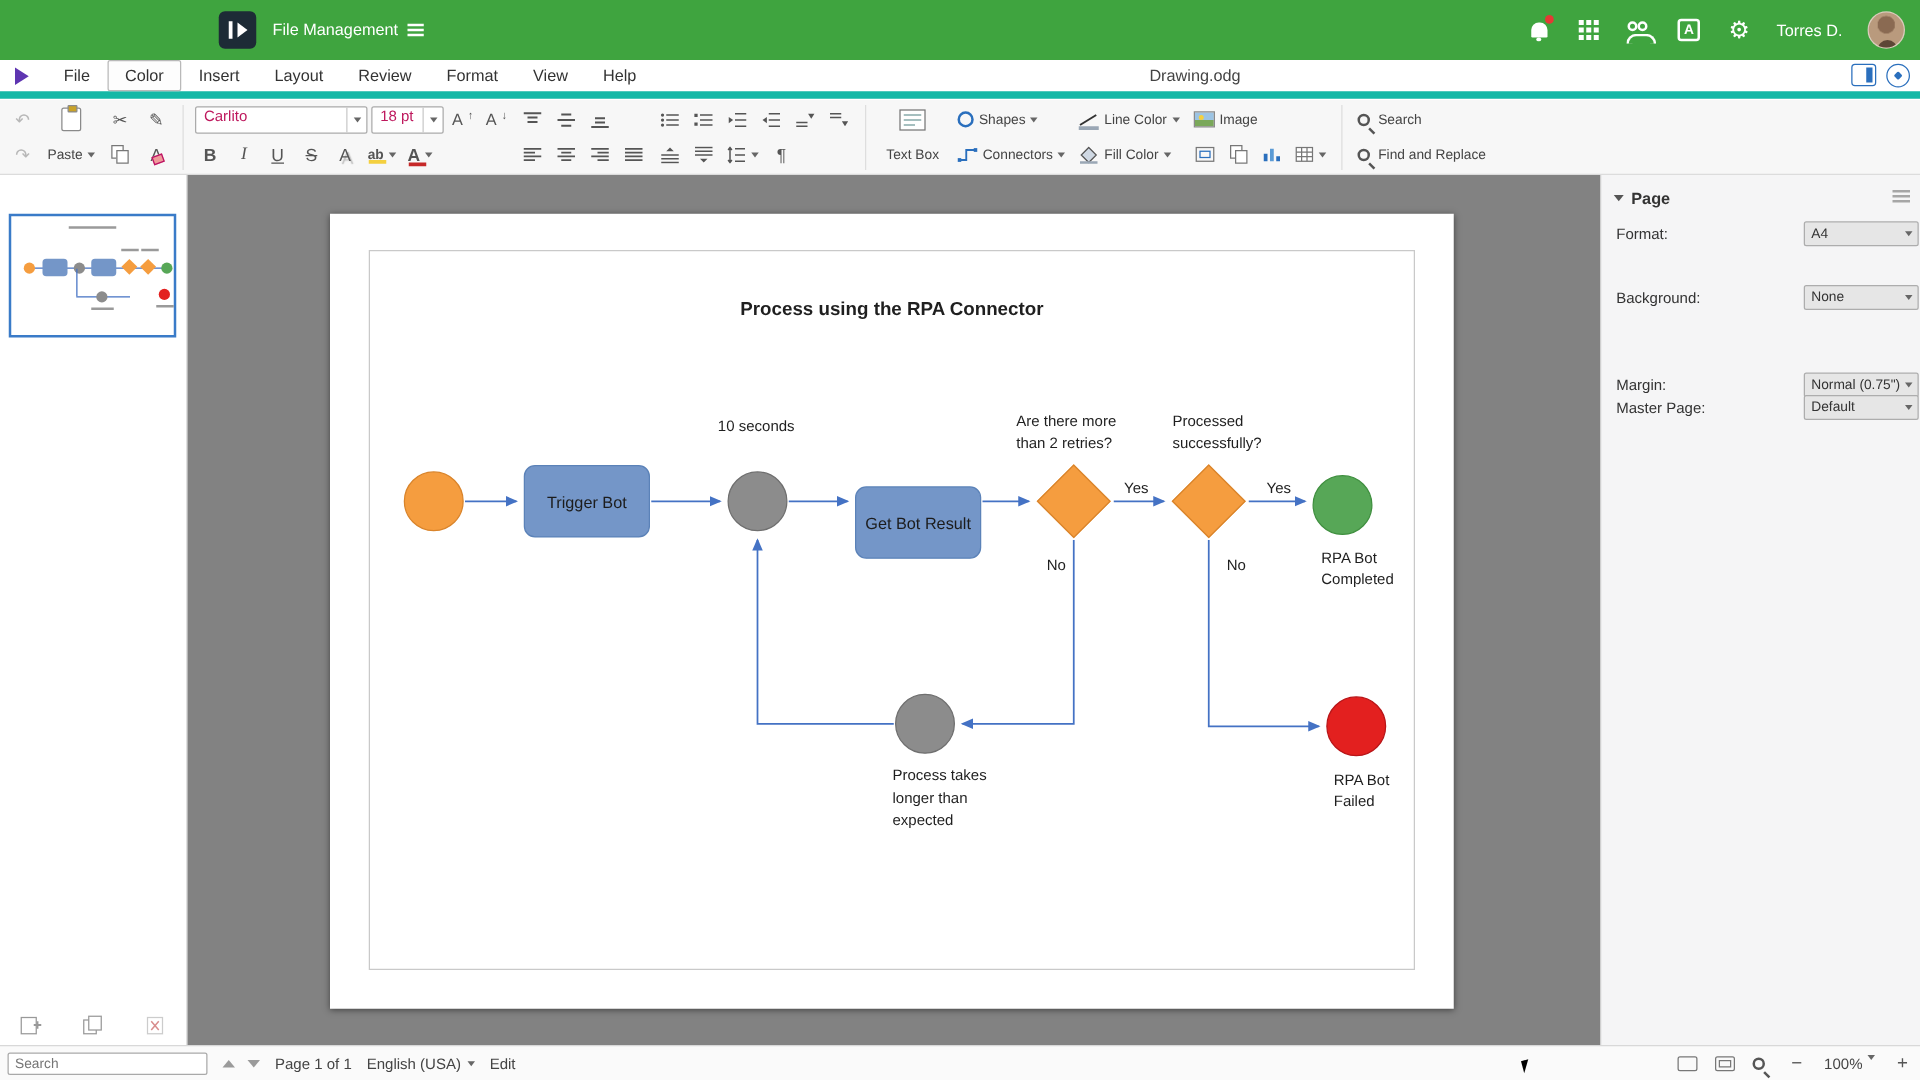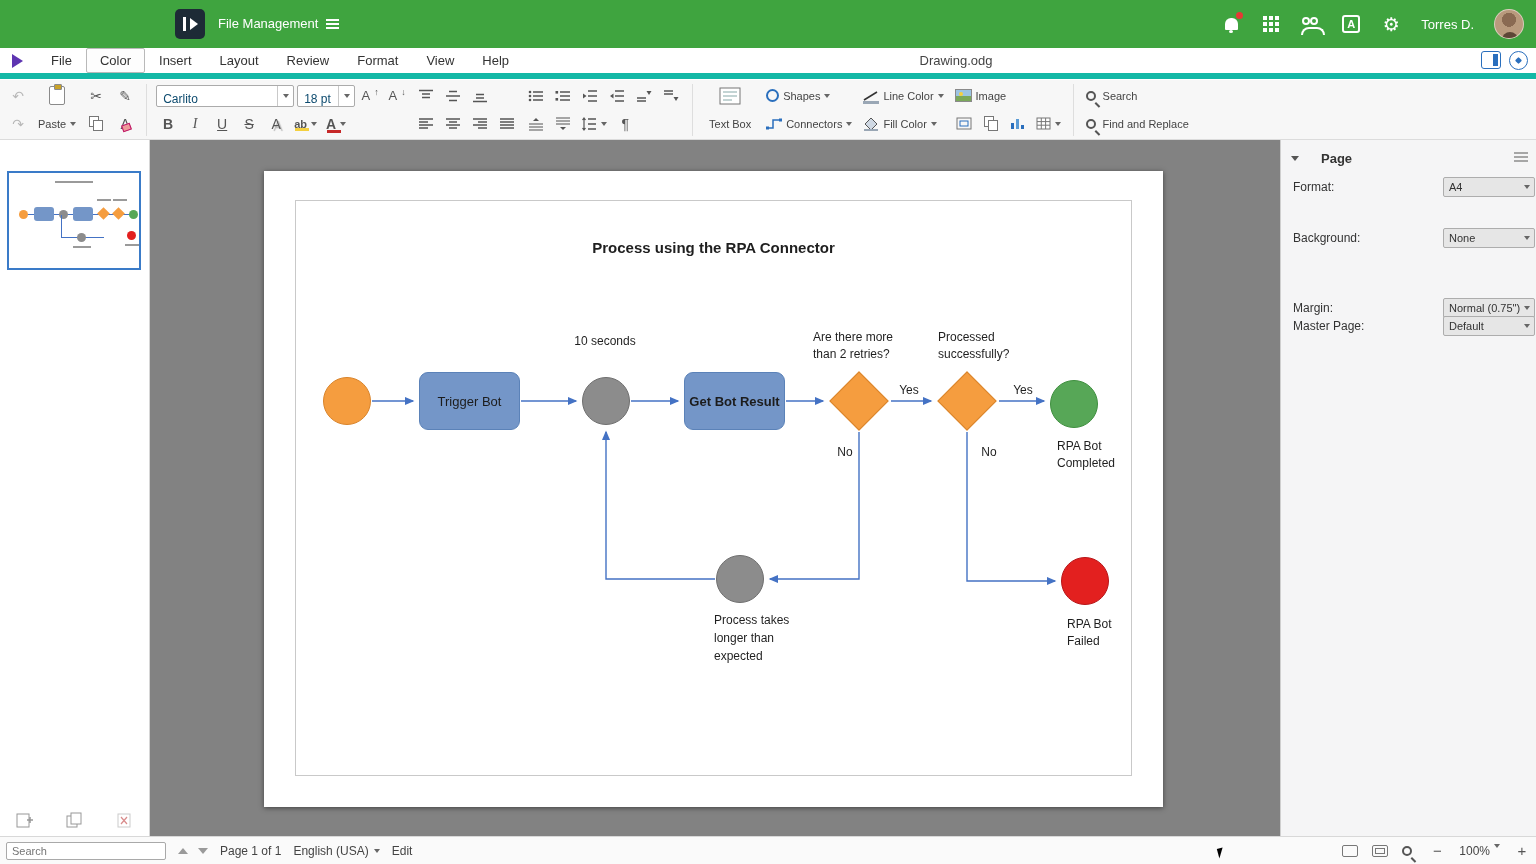--- a/index.html
+++ b/index.html
@@ -46,21 +46,21 @@
   .mb-ic.compass::after { content:""; position:absolute; left:6px; top:6px; width:5px; height:5px; background:#2a6fbd; border-radius:1px; transform:rotate(45deg); }
 
   
   .toolbar { position:absolute; left:0; top:80px; width:1536px; height:60px; background:#f7f7f7; border-bottom:1px solid #dcdcdc; display:flex; align-items:flex-start; padding:3px 6px; gap:5px; }
   .grp { display:flex; flex-direction:column; gap:3px; }
   .trow { display:flex; gap:3px; align-items:center; height:25px; }
   .tbtn { min-width:24px; height:24px; display:flex; align-items:center; justify-content:center; border-radius:3px; color:#555; font-size:14px; gap:4px; padding:0 3px; }
   .tbtn.dis { color:#b8b8b8; }
   .tlabel { font-size:11px; color:#444; white-space:nowrap; }
   .sep { width:1px; height:52px; background:#dedede; margin:2px 4px; align-self:center; }
-  .combo { height:22px; background:#fff; border:1px solid #ababab; border-radius:2px; display:flex; align-items:flex-end; font-size:12px; color:#0c4a6e; }
+  .combo { height:22px; background:#fff; border:1px solid #ababab; border-radius:2px; display:flex; align-items:flex-start; font-size:12px; color:#be185d; }
   .combo .val { padding:0 6px; flex:1; white-space:nowrap; overflow:hidden; }
   .combo .cbtn { width:16px; align-self:stretch; border-left:1px solid #c9c9c9; display:flex; align-items:center; justify-content:center; }
   .caret { width:0; height:0; border-left:4px solid transparent; border-right:4px solid transparent; border-top:5px solid #666; }
   .caret.sm { border-left-width:3px; border-right-width:3px; border-top-width:4px; }
   .clip { width:16px; height:19px; background:#fff; border:1px solid #8a8a8a; border-radius:2px; position:relative; }
   .clip::before { content:""; position:absolute; left:4px; top:-3px; width:6px; height:4px; background:#c9a227; border:1px solid #8a8a8a; border-radius:1px; }
   .copyic { position:relative; width:14px; height:15px; }
   .copyic i { position:absolute; width:10px; height:11px; border:1px solid #777; background:#fff; }
   .copyic i:first-child { left:0; top:0; } .copyic i:last-child { left:4px; top:4px; }
   .bold { font-weight:bold; } .ital { font-style:italic; font-family:"Liberation Serif",serif; }
@@ -104,21 +104,21 @@
   .greenc { background:#57a757; border:1px solid #3f8f3f; }
   .redc { background:#e3201f; border:1px solid #b81518; }
   .procrect { width:101px; height:58px; background:#7496c8; border:1px solid #5b82b8; border-radius:9px; font-size:13px; color:#1c1c1c; }
   .diamond { width:42px; height:42px; background:#f59d3f; border:1px solid #d9842b; transform:rotate(45deg); }
   .fc-label { position:absolute; font-size:12px; color:#1f1f1f; white-space:pre-line; line-height:1.4; }
   .fc-label.ctr { text-align:center; }
   .connlayer { position:absolute; left:0; top:0; width:899px; height:636px; pointer-events:none; }
 
   
   .rightpanel { position:absolute; left:1280px; top:140px; width:256px; height:696px; background:#f5f5f6; border-left:1px solid #cfcfcf; }
-  .rp-header { position:absolute; left:10px; top:11px; display:flex; align-items:center; gap:22px; font-size:13px; color:#333; font-weight:bold; }
+  .rp-header { position:absolute; left:10px; top:11px; display:flex; align-items:center; gap:6px; font-size:13px; color:#333; font-weight:bold; }
   .chev-down { width:0; height:0; border-left:4px solid transparent; border-right:4px solid transparent; border-top:5px solid #555; }
   .rp-gear { position:absolute; right:8px; top:10px; width:14px; height:14px; opacity:0.55; }
   .rp-gear i { display:block; height:2px; background:#666; margin:2px 0; }
   .rp-row { position:absolute; left:0; width:264px; height:21px; }
   .rp-row .lab { position:absolute; left:12px; top:3px; font-size:12px; color:#333; }
   .rp-dd { position:absolute; right:10px; top:0; width:92px; height:20px; background:#e6e6e6; border:1px solid #adadad; border-radius:2px; display:flex; align-items:center; font-size:11px; color:#333; }
   .rp-dd .val { flex:1; padding:0 5px; white-space:nowrap; overflow:hidden; }
   .rp-dd .dc { width:14px; display:flex; justify-content:center; }
 
   
@@ -560,21 +560,21 @@
         <path d="M735 230H780" marker-end="url(#arr)"></path>
         <path d="M595 261V408H506" marker-end="url(#arr)"></path>
         <path d="M451 408H342V261" marker-end="url(#arr)"></path>
         <path d="M703 261V410H791" marker-end="url(#arr)"></path>
       </g>
     </svg>
 
     <div class="node circ orange" style="left:59px; top:206px;"></div>
     <div class="node procrect" style="left:155px; top:201px;">Trigger Bot</div>
     <div class="node circ grayc" style="left:318px; top:206px;"></div>
-    <div class="node procrect" style="left:420px; top:201px;font-weight:bold;">Get Bot Result</div>
+    <div class="node procrect" style="left:420px; top:218px;">Get Bot Result</div>
     <div class="node diamond" style="left:574px; top:209px;"></div>
     <div class="node diamond" style="left:682px; top:209px;"></div>
     <div class="node circ greenc" style="left:786px; top:209px;"></div>
     <div class="node circ grayc" style="left:452px; top:384px;"></div>
     <div class="node circ redc" style="left:797px; top:386px;"></div>
 
     <div class="fc-label ctr" style="left:296px; top:162px; width:90px;">10 seconds</div>
     <div class="fc-label" style="left:549px; top:158px; width:90px;">Are there more
 than 2 retries?</div>
     <div class="fc-label" style="left:674px; top:158px; width:80px;">Processed

